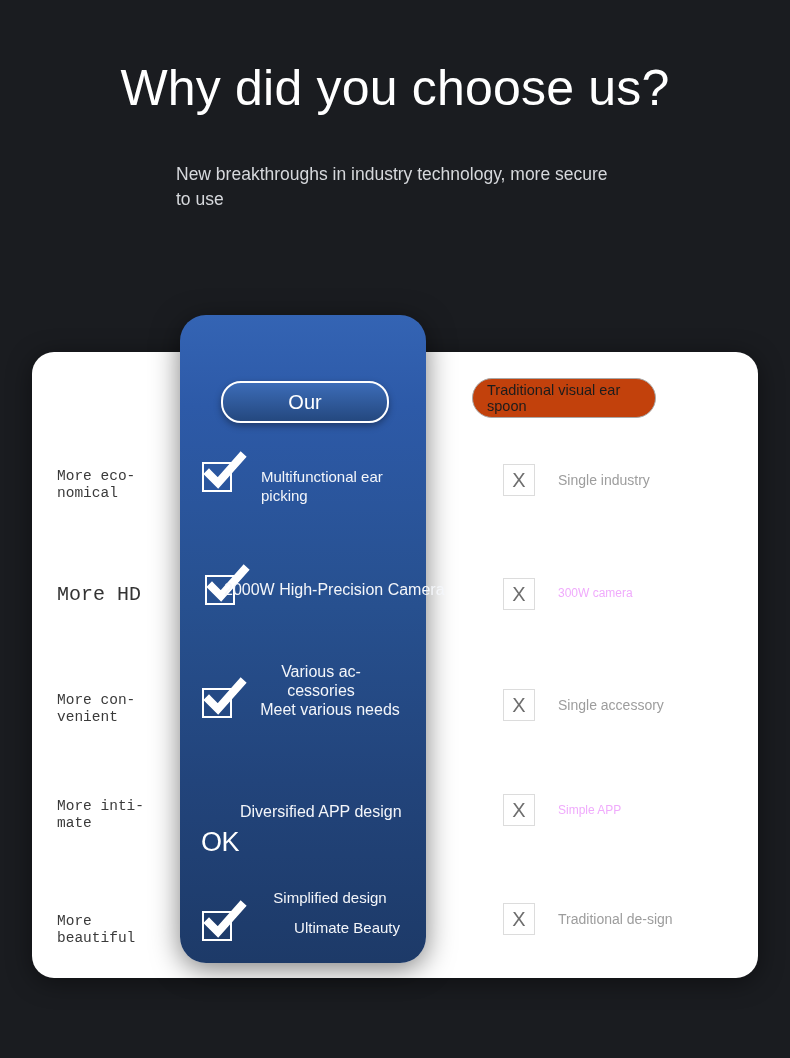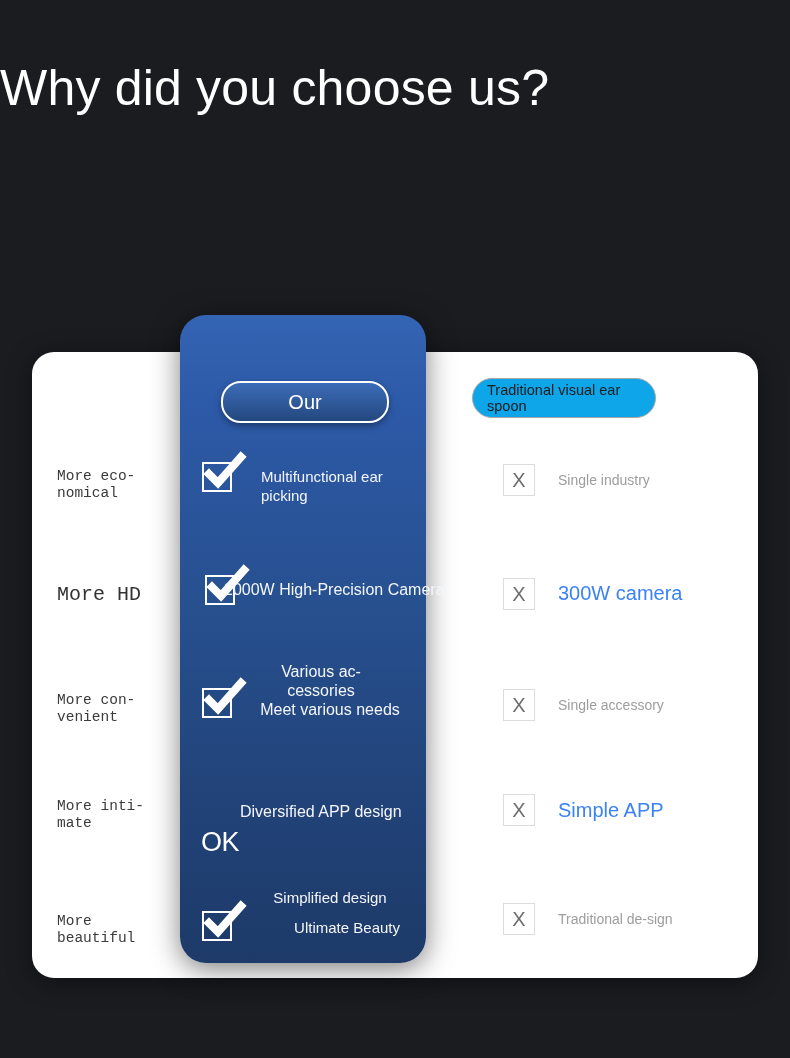--- a/index.html
+++ b/index.html
@@ -7,21 +7,21 @@
     width:790px;height:1058px;
     background:#1a1c20;
     font-family:"Liberation Sans","DejaVu Sans",sans-serif;
     overflow:hidden;
     position:relative;
   }
   
   .hero{position:absolute;left:0;top:0;width:790px;height:290px;}
   .hero-title{
     position:absolute;left:0;top:57px;width:790px;
-    text-align:left;color:#ffffff;
+    text-align:center;color:#ffffff;
     font-size:50px;line-height:62px;font-weight:400;
     letter-spacing:.2px;
   }
   .hero-sub{
     position:absolute;left:176px;top:162px;width:450px;
     color:#d6d8dc;font-size:17.5px;line-height:25px;font-weight:400;
     text-align:left;
   }
   .hero-script{
     position:absolute;left:0;top:228px;width:790px;
@@ -52,21 +52,21 @@
     border:2px solid #ffffff;border-radius:20px;
     background:linear-gradient(180deg,#3c6cb8 0%,#24487f 100%);
     box-shadow:0 3px 7px rgba(0,0,0,.35);
     display:flex;align-items:center;justify-content:center;
   }
   .our-pill span{color:#ffffff;font-size:20px;line-height:22px;}
   .trad-pill{
     position:absolute;left:472px;top:378px;
     width:184px;height:40px;
     border:1.5px solid #a8a8a8;border-radius:21px;
-    background:#0ea5e9;
+    background:#c2410c;
     display:flex;align-items:center;
     padding:0 14px;box-sizing:border-box;
   }
   .trad-pill span{
     color:#1c1c1c;font-size:14.5px;line-height:16.5px;
   }
   
   .rows{position:absolute;left:0;top:0;width:790px;height:1058px;}
   .row{position:absolute;left:0;width:790px;}
   
@@ -96,27 +96,28 @@
   .xbox{
     position:absolute;width:32px;height:32px;
     border:1.5px solid #dcdcdc;box-sizing:border-box;
     display:flex;align-items:center;justify-content:center;
     color:#6e6e6e;font-size:20px;line-height:20px;
   }
   .rtxt{
     position:absolute;color:#9d9d9d;
     font-size:14px;line-height:17px;width:150px;
   }
-  .rtxt.lg{font-size:20px;line-height:23px;color:#3b82f6;width:190px;}
+  .rtxt.lg{font-size:12px;line-height:23px;color:#f0abfc;width:190px;}
 </style>
 </head>
 <body>
 
 <div class="hero">
   <div class="hero-title">Why did you choose us?</div>
+  <div class="hero-sub">New breakthroughs in industry technology, more secure to use</div>
 </div>
 
 <div class="white-card"></div>
 
 <div class="blue-card">
   <div class="our-pill">
     <span>Our</span>
   </div>
 </div>
 

